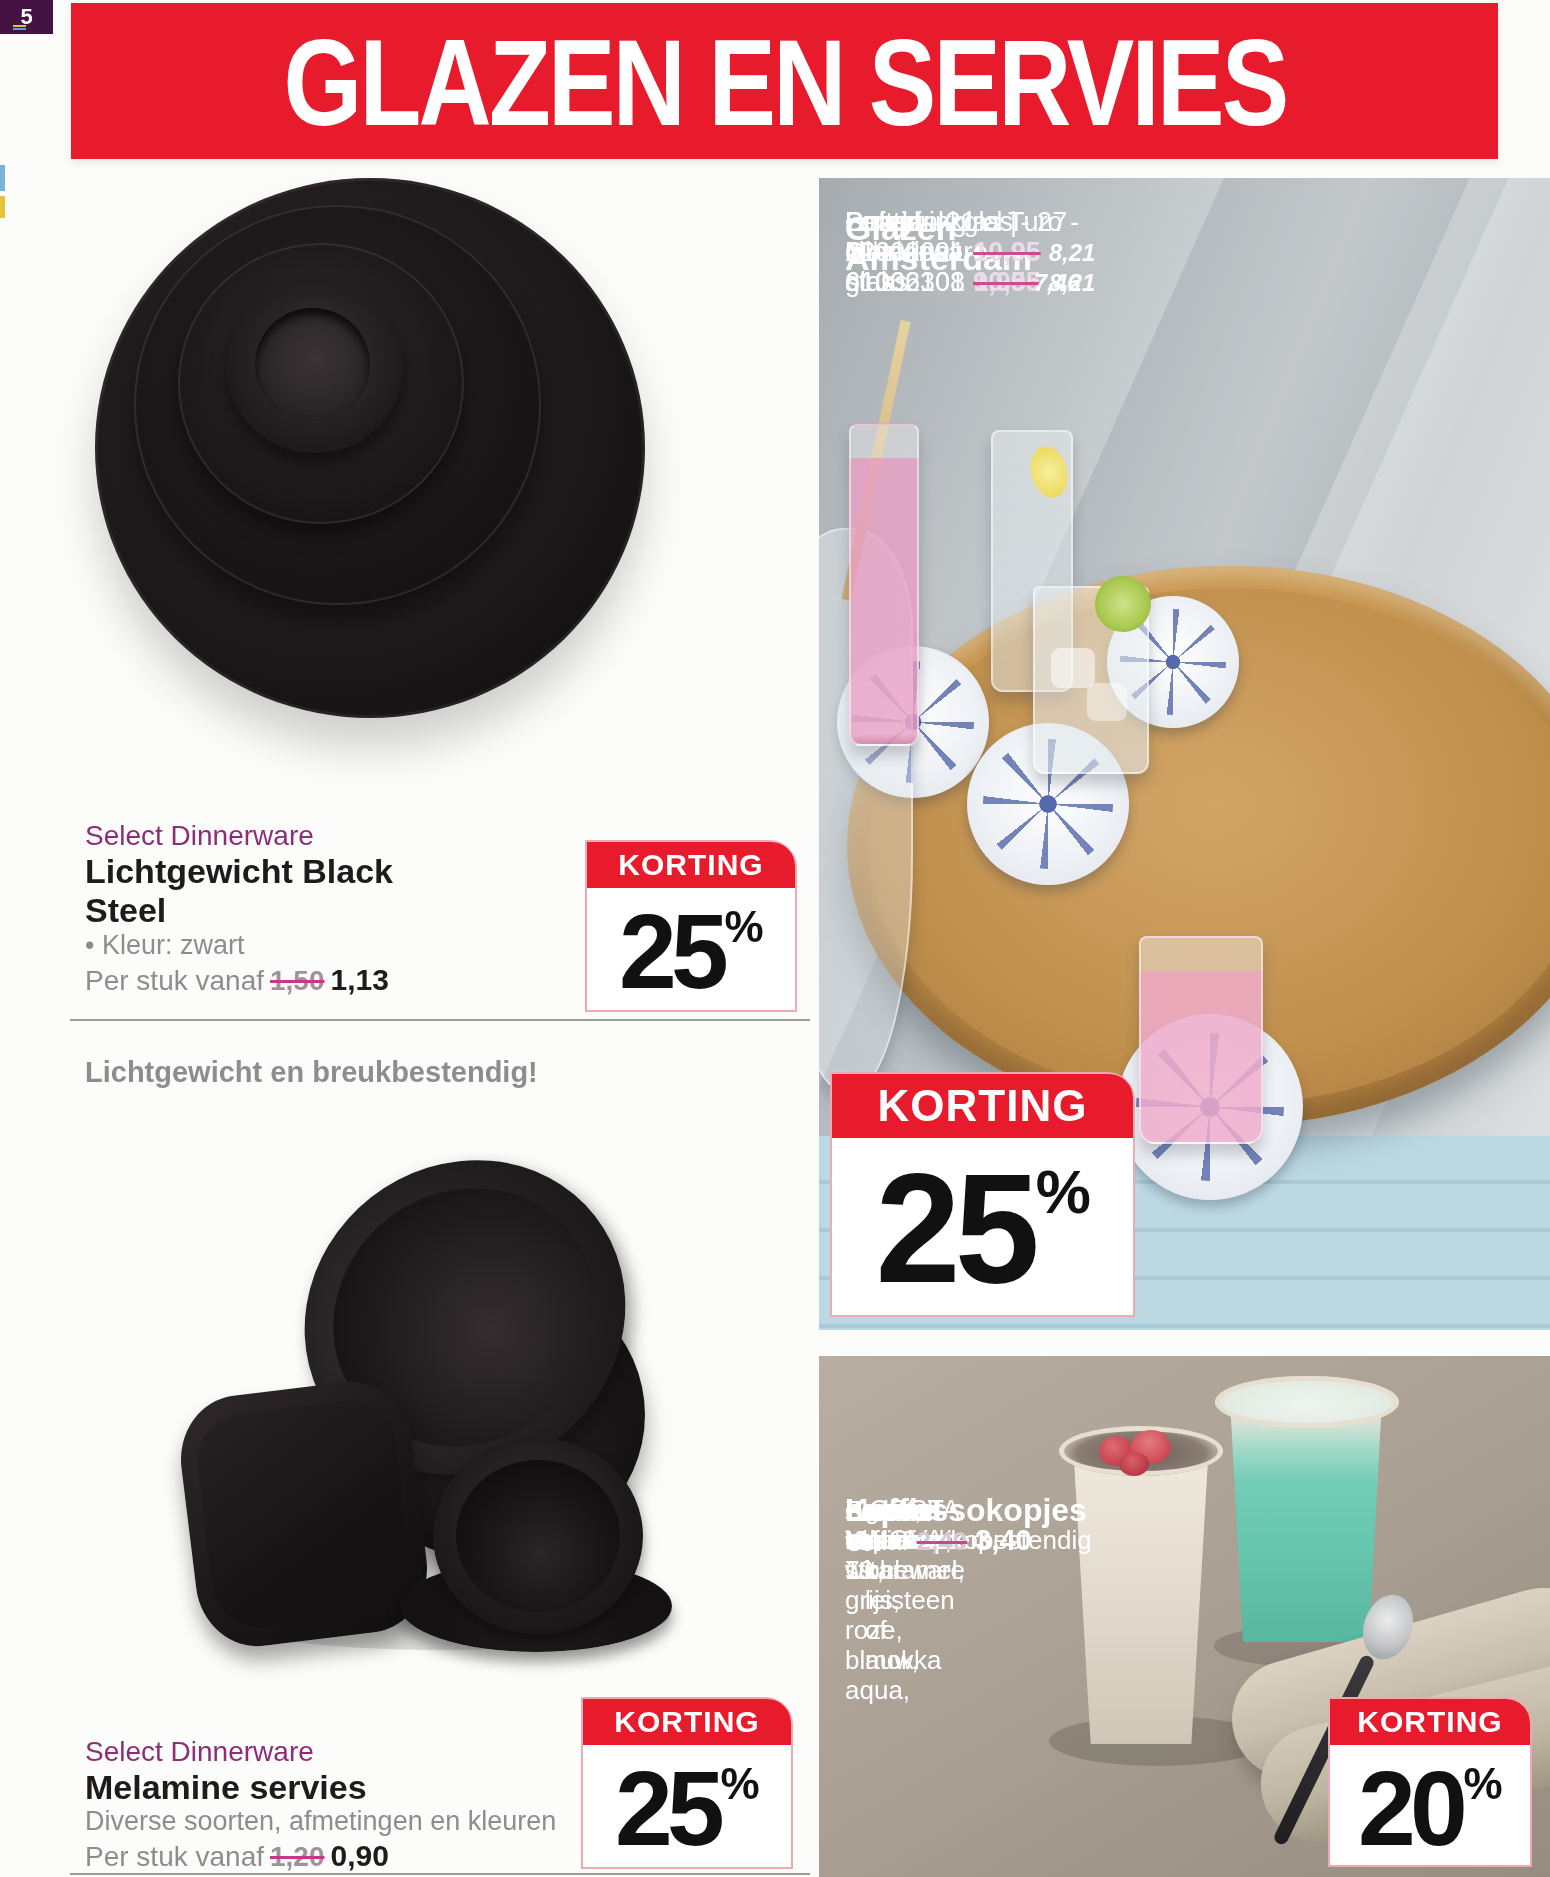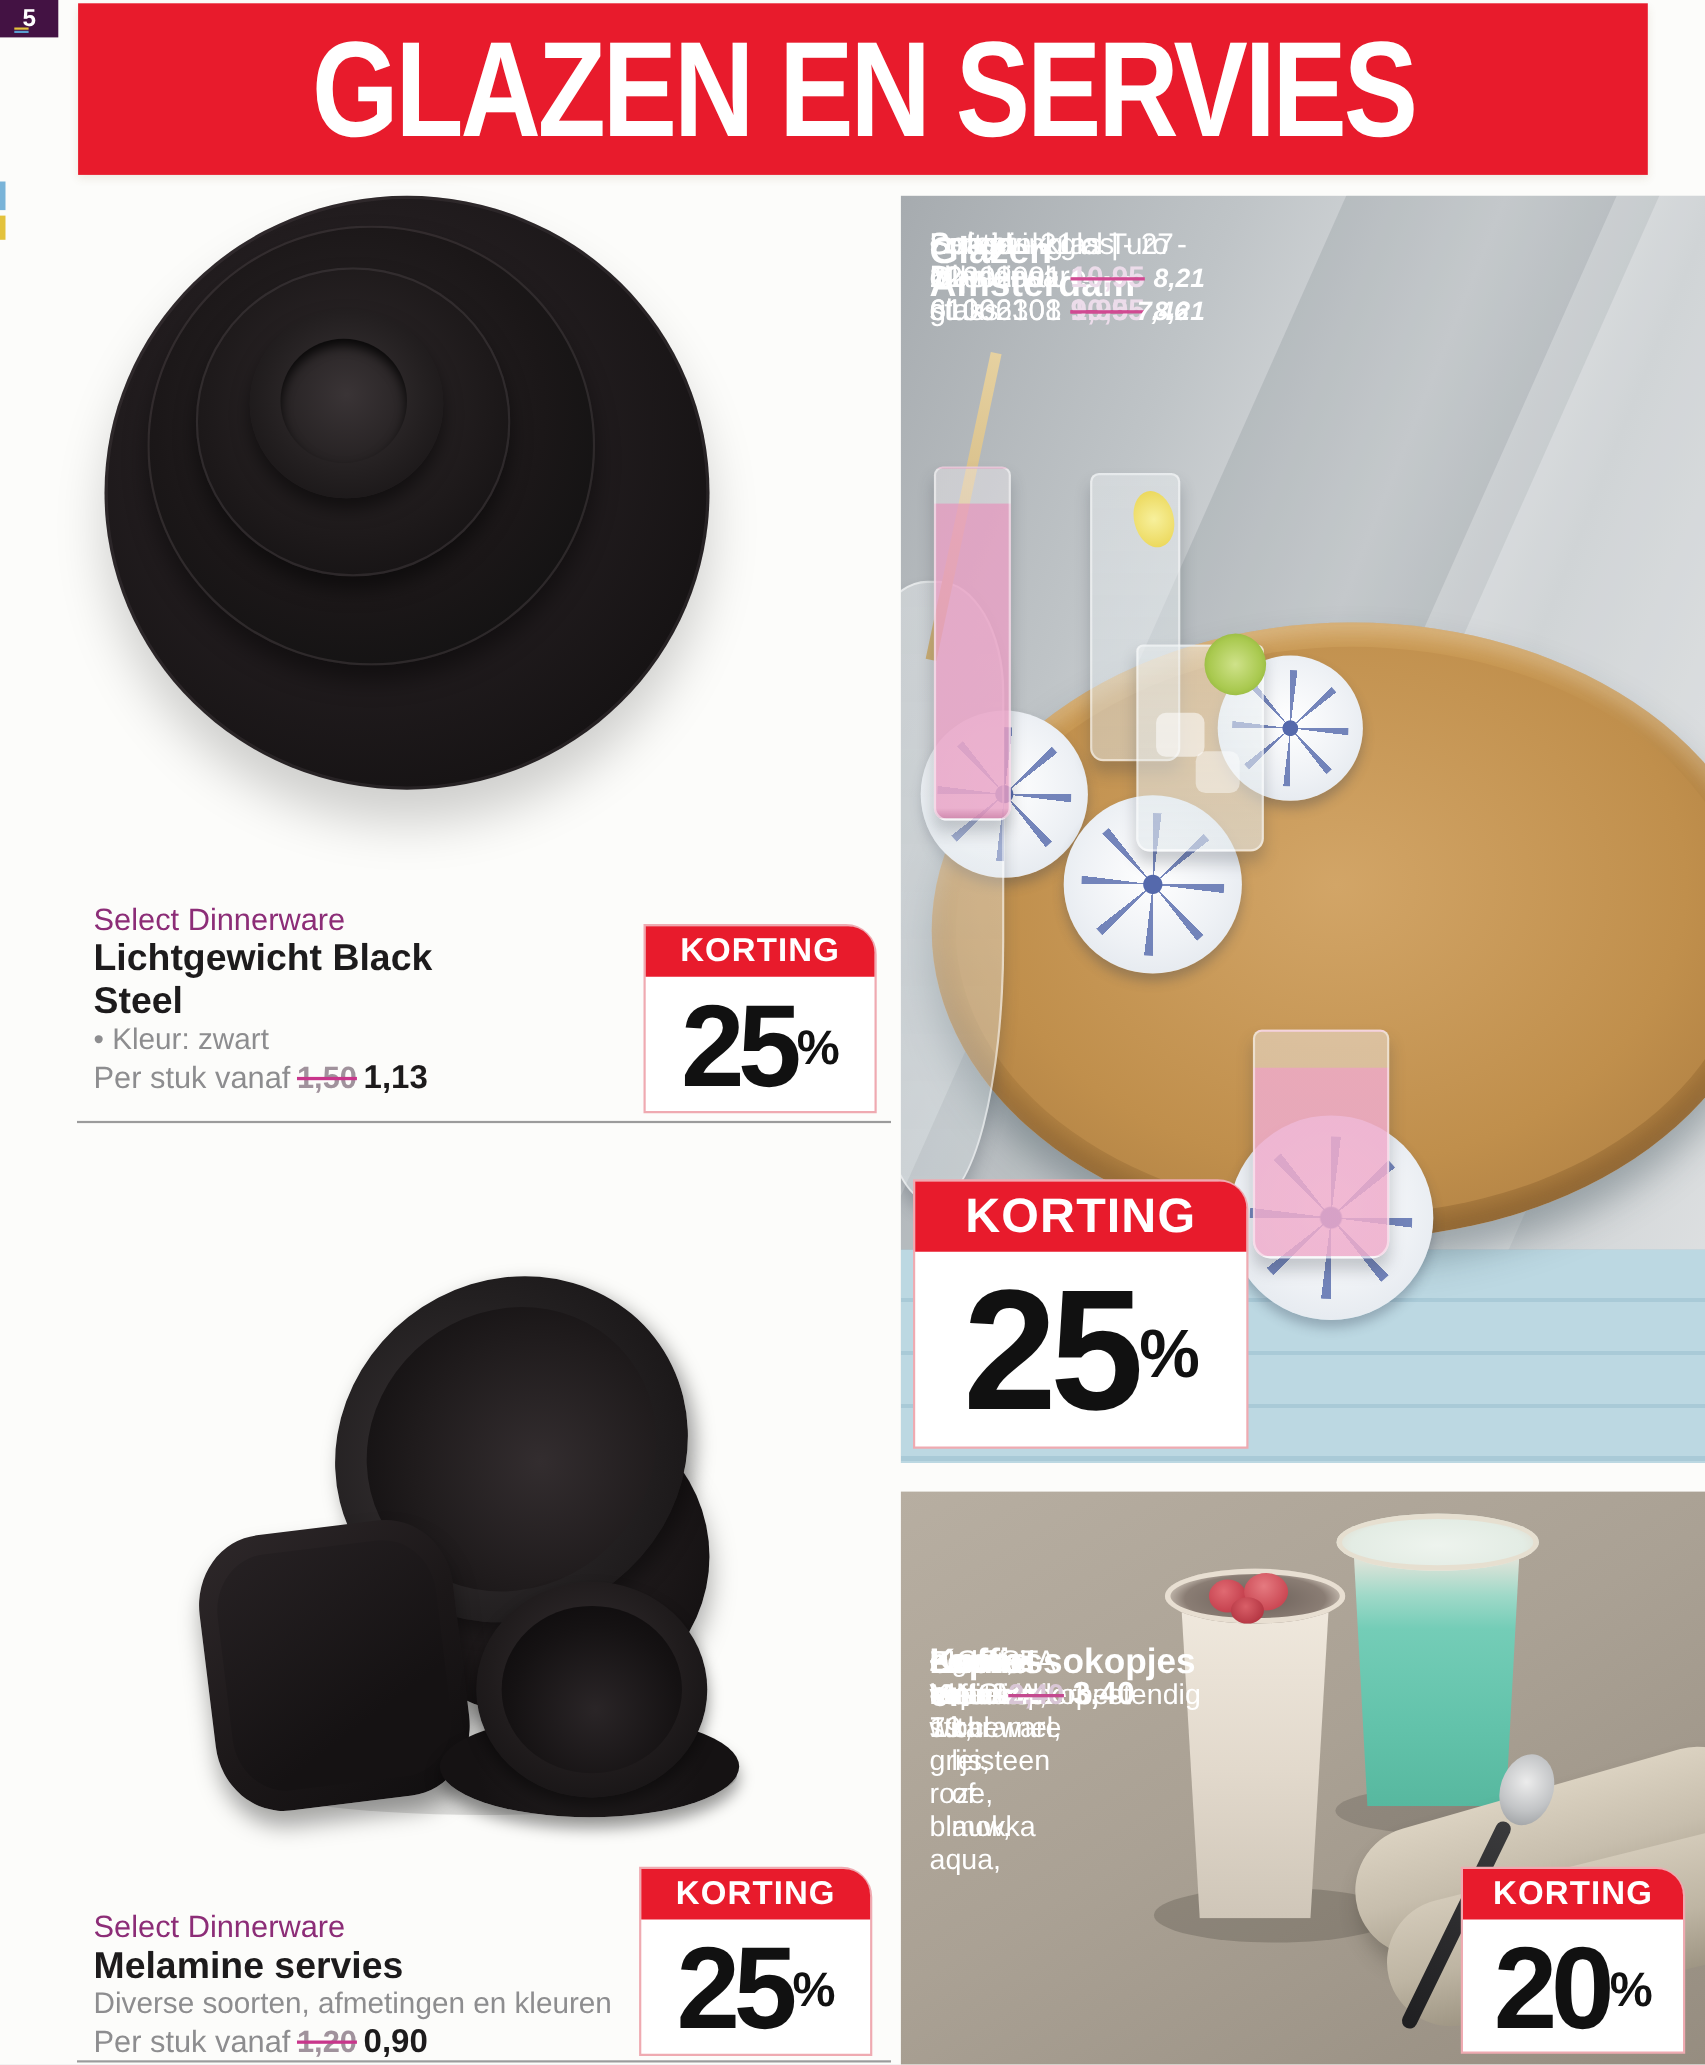--- a/index.html
+++ b/index.html
@@ -41,21 +41,21 @@
   .price{font-size:28px;color:var(--gray);margin-top:2px;}
   .price .old{color:#a0929c;font-weight:bold;text-decoration:line-through;
     -webkit-text-decoration-color:var(--strike);text-decoration-color:var(--strike);text-decoration-thickness:3px;margin-left:6px;}
   .price .new{color:var(--dark);font-weight:bold;font-size:30px;margin-left:6px;}
   .note{font-size:29px;font-weight:bold;color:var(--gray);}
 
   
   .badge{background:#fff;border:2px solid #efaab1;border-top-right-radius:28px;}
   .badge .band{background:var(--red);color:#fff;font-weight:bold;text-align:center;
     border-top-right-radius:24px;}
-  .badge .numrow{display:flex;justify-content:center;align-items:center;color:#111;}
+  .badge .numrow{display:flex;justify-content:center;align-items:flex-start;color:#111;}
   .badge .num{font-weight:bold;line-height:1;letter-spacing:-6px;transform:scaleX(.98);}
   .badge .pct{font-weight:bold;letter-spacing:0;}
   .badge-sm{width:212px;height:172px;}
   .badge-sm .band{height:46px;font-size:30px;line-height:46px;letter-spacing:1px;}
   .badge-sm .num{font-size:106px;margin-top:10px;}
   .badge-sm .pct{font-size:44px;margin-top:14px;}
   .badge-20{width:204px;height:170px;}
   .badge-lg{width:305px;height:245px;}
   .badge-lg .band{height:64px;font-size:44px;line-height:64px;letter-spacing:1px;}
   .badge-lg .num{font-size:156px;margin-top:12px;}
@@ -235,20 +235,21 @@
   <div class="abs badge badge-sm" style="left:585px;top:840px;">
     <div class="band">KORTING</div>
     <div class="numrow">
       <span class="num">25</span>
       <span class="pct">%</span>
     </div>
   </div>
 
   <div class="abs rule" style="left:70px;top:1019px;width:740px;"></div>
 
+  <div class="abs note" style="left:85px;top:1056px;">Lichtgewicht en breukbestendig!</div>
 
   <div class="abs melamine">
     <div class="m-shadow"></div>
     <div class="m-backbowl"></div>
     <div class="m-tilt"></div>
     <div class="m-plate"></div>
     <div class="m-saucer"></div>
     <div class="m-bowl"></div>
   </div>
 

